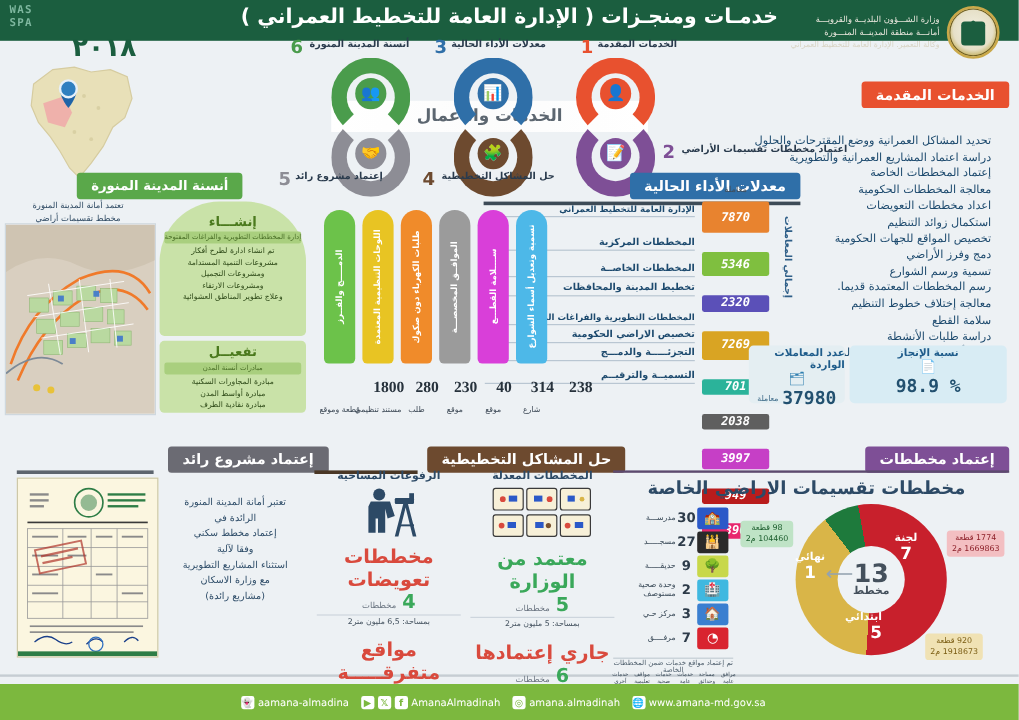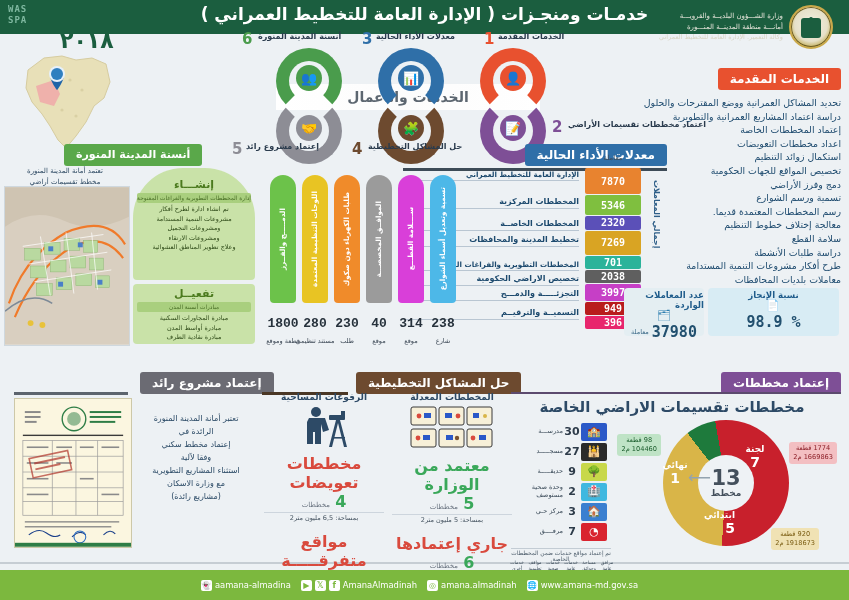--- a/index.html
+++ b/index.html
@@ -87,31 +87,31 @@
   .ptitle.blue { background:#2f6fa8; }
   .ptitle.green { background:#5aa84a; }
   .ptitle.purple { background:#7e4f96; }
   .ptitle.brown { background:#6d4a2f; }
   .ptitle.gray { background:#6b6b73; }
   .rule { position:absolute; height:3px; background:#3d4b57; }
 
   
   .srv-list { position:absolute; right:8px; top:96px; width:222px; text-align:right; direction:rtl; }
   .srv-list li { list-style:none; font-size:9.4px; color:#1d4a6e; line-height:13.6px; white-space:nowrap; }
-  .srv-list ul { margin:0; padding:0; }
+  .srv-list ul { margin:15px; padding:0; }
 
   
   .perf { position:absolute; right:200px; top:140px; width:250px; height:210px; }
   .perf-stack { position:absolute; right:8px; top:28px; width:56px; }
   .perf-unit { position:absolute; right:8px; top:14px; width:56px; text-align:center; font-size:7px; color:#3f4c58; direction:rtl;}
   .bar {
     width:56px; color:#fff; font-size:10px; font-weight:bold; text-align:center;
     display:flex; align-items:center; justify-content:center;
     font-family:"DejaVu Sans Mono","Liberation Mono",monospace;
-    border-radius:2px; margin-bottom:1px; position:relative;
+    border-radius:2px; margin-bottom:16px; position:relative;font-style:italic;
   }
   .perf-labels { position:absolute; right:70px; top:30px; width:175px; direction:rtl; }
   .pl { position:relative; font-size:8px; color:#1d4a6e; font-weight:bold; text-align:right;
         border-bottom:1px solid #b9c6d2; line-height:11px; padding-bottom:1px; margin-bottom:3px; white-space:nowrap;}
   .pl.two { line-height:9px; font-size:7.2px; }
   .side-vert {
     position:absolute; right:-12px; top:40px; font-size:8px; color:#2f5f88; font-weight:bold;
     writing-mode:vertical-rl; text-orientation:mixed; direction:rtl;
   }
 
@@ -129,21 +129,21 @@
 
   
   .midbars { position:absolute; left:268px; top:170px; width:195px; height:175px; direction:ltr; }
   .mb { position:absolute; bottom:42px; width:26px; border-radius:13px 13px 4px 4px;
         display:flex; align-items:center; justify-content:center; }
   .mb span {
     writing-mode:vertical-rl; text-orientation:mixed; transform:rotate(180deg);
     font-size:7.2px; font-weight:bold; color:#fff; direction:rtl; white-space:nowrap; line-height:26px;
   }
   .mbv { position:absolute; bottom:14px; width:34px; text-align:center; font-size:13px; font-weight:bold; color:#27323c;
-         font-family:Liberation Mono, monospace;}
+         font-family:Liberation Serif, serif;margin-left:41px;}
   .mbu { position:absolute; bottom:0px; width:40px; text-align:center; font-size:6.5px; color:#3b4754; direction:rtl; line-height:8px;}
 
   
   .map-card { position:absolute; left:8px; top:40px; width:118px; height:120px; }
   .ksa-map { position:absolute; left:6px; top:4px; width:106px; height:112px; }
   .leftnote { position:absolute; left:4px; top:166px; width:122px; text-align:center; direction:rtl;
               font-size:7px; color:#2f4a63; line-height:10.5px; }
 
   
   .gbox { position:absolute; background:#c9e2a8; border-radius:4px; direction:rtl; text-align:center; }
@@ -266,20 +266,21 @@
       <div class="seg-num" style="color: rgb(74, 156, 76); left: -16px; top: -6px;">6</div>
       <div class="seg-lab" style="left: 0px; top: -4px;">أنسنة المدينة المنورة</div>
     </div>
 
   <div class="ptitle orange" style="right:8px; top:68px;">الخدمات المقدمة</div>
   <div class="srv-list">
       <ul id="srv-ul">
         <li>تحديد المشاكل العمرانية ووضع المقترحات والحلول</li>
         <li>دراسة اعتماد المشاريع العمرانية والتطويرية</li>
         <li>إعتماد المخططات الخاصة</li>
+        <li>معالجة المخططات الحكومية</li>
         <li>اعداد مخططات التعويضات</li>
         <li>استكمال زوائد التنظيم</li>
         <li>تخصيص المواقع للجهات الحكومية</li>
         <li>دمج وفرز الأراضي</li>
         <li>تسمية ورسم الشوارع</li>
         <li>رسم المخططات المعتمدة قديما.</li>
         <li>معالجة إختلاف خطوط التنظيم</li>
         <li>سلامة القطع</li>
         <li>دراسة طلبات الأنشطة</li>
         <li>طرح أفكار مشروعات التنمية المستدامة</li>

